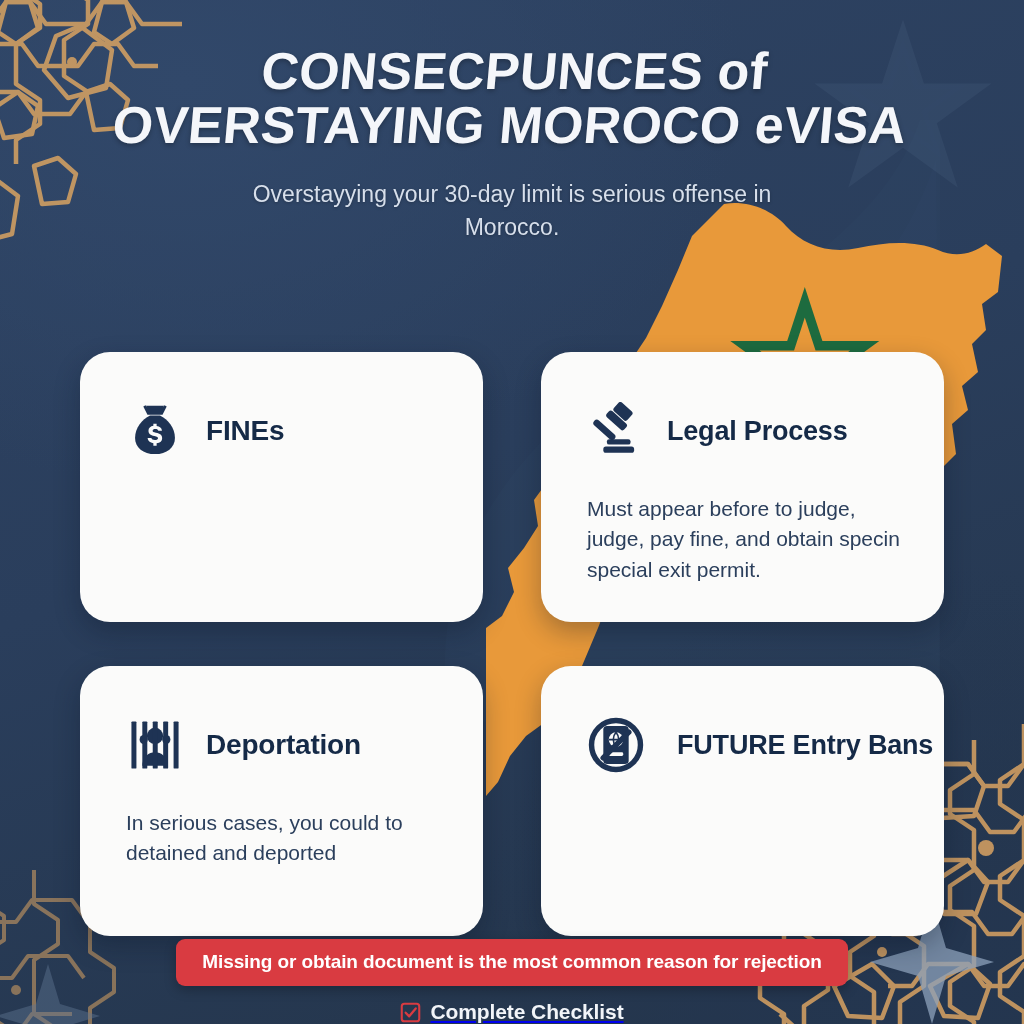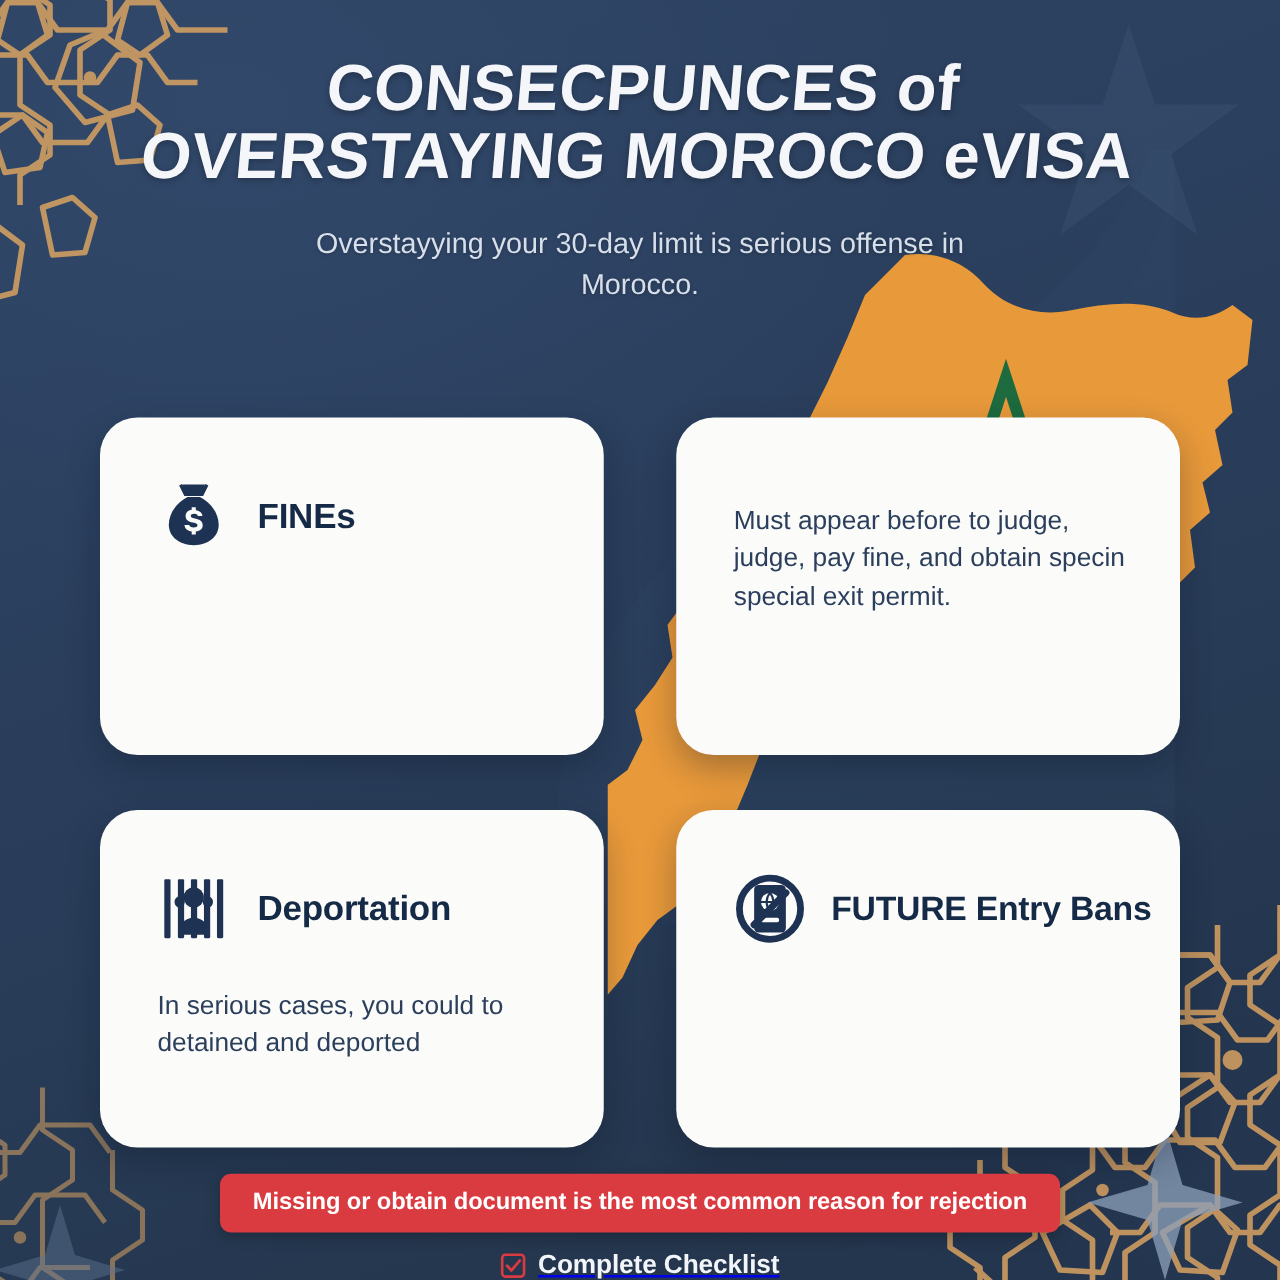--- a/index.html
+++ b/index.html
@@ -62,21 +62,21 @@
     color: #d7dfeb;
     font-size: 23px;
     line-height: 1.42;
     font-weight: 400;
     text-shadow: 0 1px 3px rgba(0,0,0,.25);
   }
 
   
   .cards {
     position: absolute;
-    left: 80px; top: 334px;
+    left: 80px; top: 352px;
     width: 864px;
     display: grid;
     grid-template-columns: 403px 403px;
     column-gap: 58px;
     row-gap: 44px;
   }
   .card {
     background: #fbfbfa;
     border-radius: 30px;
     height: 270px;
@@ -95,21 +95,21 @@
     white-space: nowrap;
   }
   .card-body {
     margin-top: 26px;
     color: #2b3f5c;
     font-size: 21px;
     line-height: 1.45;
     max-width: 340px;
   }
   .card-4 .card-body { text-align: center; max-width: 330px; margin-left: -6px; }
-  .card-4 .card-head { gap: 20px; }
+  .card-4 .card-head { gap: 32px; }
   .card-2 .card-title, .card-4 .card-title { font-size: 27px; }
 
   
   .footer { position: absolute; left: 0; right: 0; bottom: 0; text-align: center; }
   .alert-pill {
     display: inline-block;
     background: #d93b41;
     color: #ffffff;
     font-size: 19px;
     font-weight: 700;
@@ -252,20 +252,32 @@
             <path d="M21.5 3.5 c3 4.2 6 4.4 10.5 4.4 s7.5-.2 10.5-4.4 l2.4 1.4 -4.6 9.2 h-16.6 l-4.6-9.2 Z"></path>
             <path d="M26.5 15 h11 c9 4.6 16.5 13.8 16.5 24.6 C54 50 45 57.5 32 57.5 S10 50 10 39.6 C10 28.8 17.5 19.6 26.5 15 Z"></path>
             <path d="M30.2 24 h3.6 v2.6 c3.4 .4 5.6 2.2 5.9 5.1 h-4.1 c-.2-1.2-1.3-1.9-3.2-1.9 -1.9 0-3 .7-3 1.9 0 1.1 .8 1.6 3.6 2.2 4.6 1 6.9 2.4 6.9 6 0 3.1-2.2 5.1-6.1 5.6 v2.7 h-3.6 v-2.7 c-3.8-.5-6.1-2.5-6.4-5.7 h4.2 c.3 1.4 1.6 2.2 3.9 2.2 2.1 0 3.4-.8 3.4-2 0-1.2-.9-1.7-4-2.4 -4.4-.9-6.5-2.4-6.5-5.8 0-3 2.1-5 5.4-5.5 Z" fill="#fbfbfa"></path>
           </svg>
         </span>
         <span class="card-title">FINEs</span>
       </div>
     </div>
 
     <div class="card card-2">
+      <div class="card-head">
+        <span class="card-icon">
+          <svg viewBox="0 0 64 64">
+            <rect x="30" y="4" width="20" height="13" rx="3" transform="rotate(42 40 10)"></rect>
+            <rect x="20" y="16" width="26" height="9" rx="3" transform="rotate(42 33 20)"></rect>
+            <rect x="4" y="27" width="30" height="7.5" rx="3.6" transform="rotate(42 19 31)"></rect>
+            <rect x="22" y="41" width="26" height="6" rx="2.4"></rect>
+            <rect x="18" y="49" width="34" height="7" rx="2.8"></rect>
+          </svg>
+        </span>
+        <span class="card-title">Legal Process</span>
+      </div>
       <div class="card-body">Must appear before to judge, judge, pay fine, and obtain specin special exit permit.</div>
     </div>
 
     <div class="card card-3">
       <div class="card-head">
         <span class="card-icon">
           <svg viewBox="0 0 64 64">
             <circle cx="32" cy="22" r="9"></circle>
             <path d="M18 55 c0-9 6.3-15 14-15 s14 6 14 15 Z"></path>
             <ellipse cx="19.5" cy="26" rx="4.5" ry="5"></ellipse>

